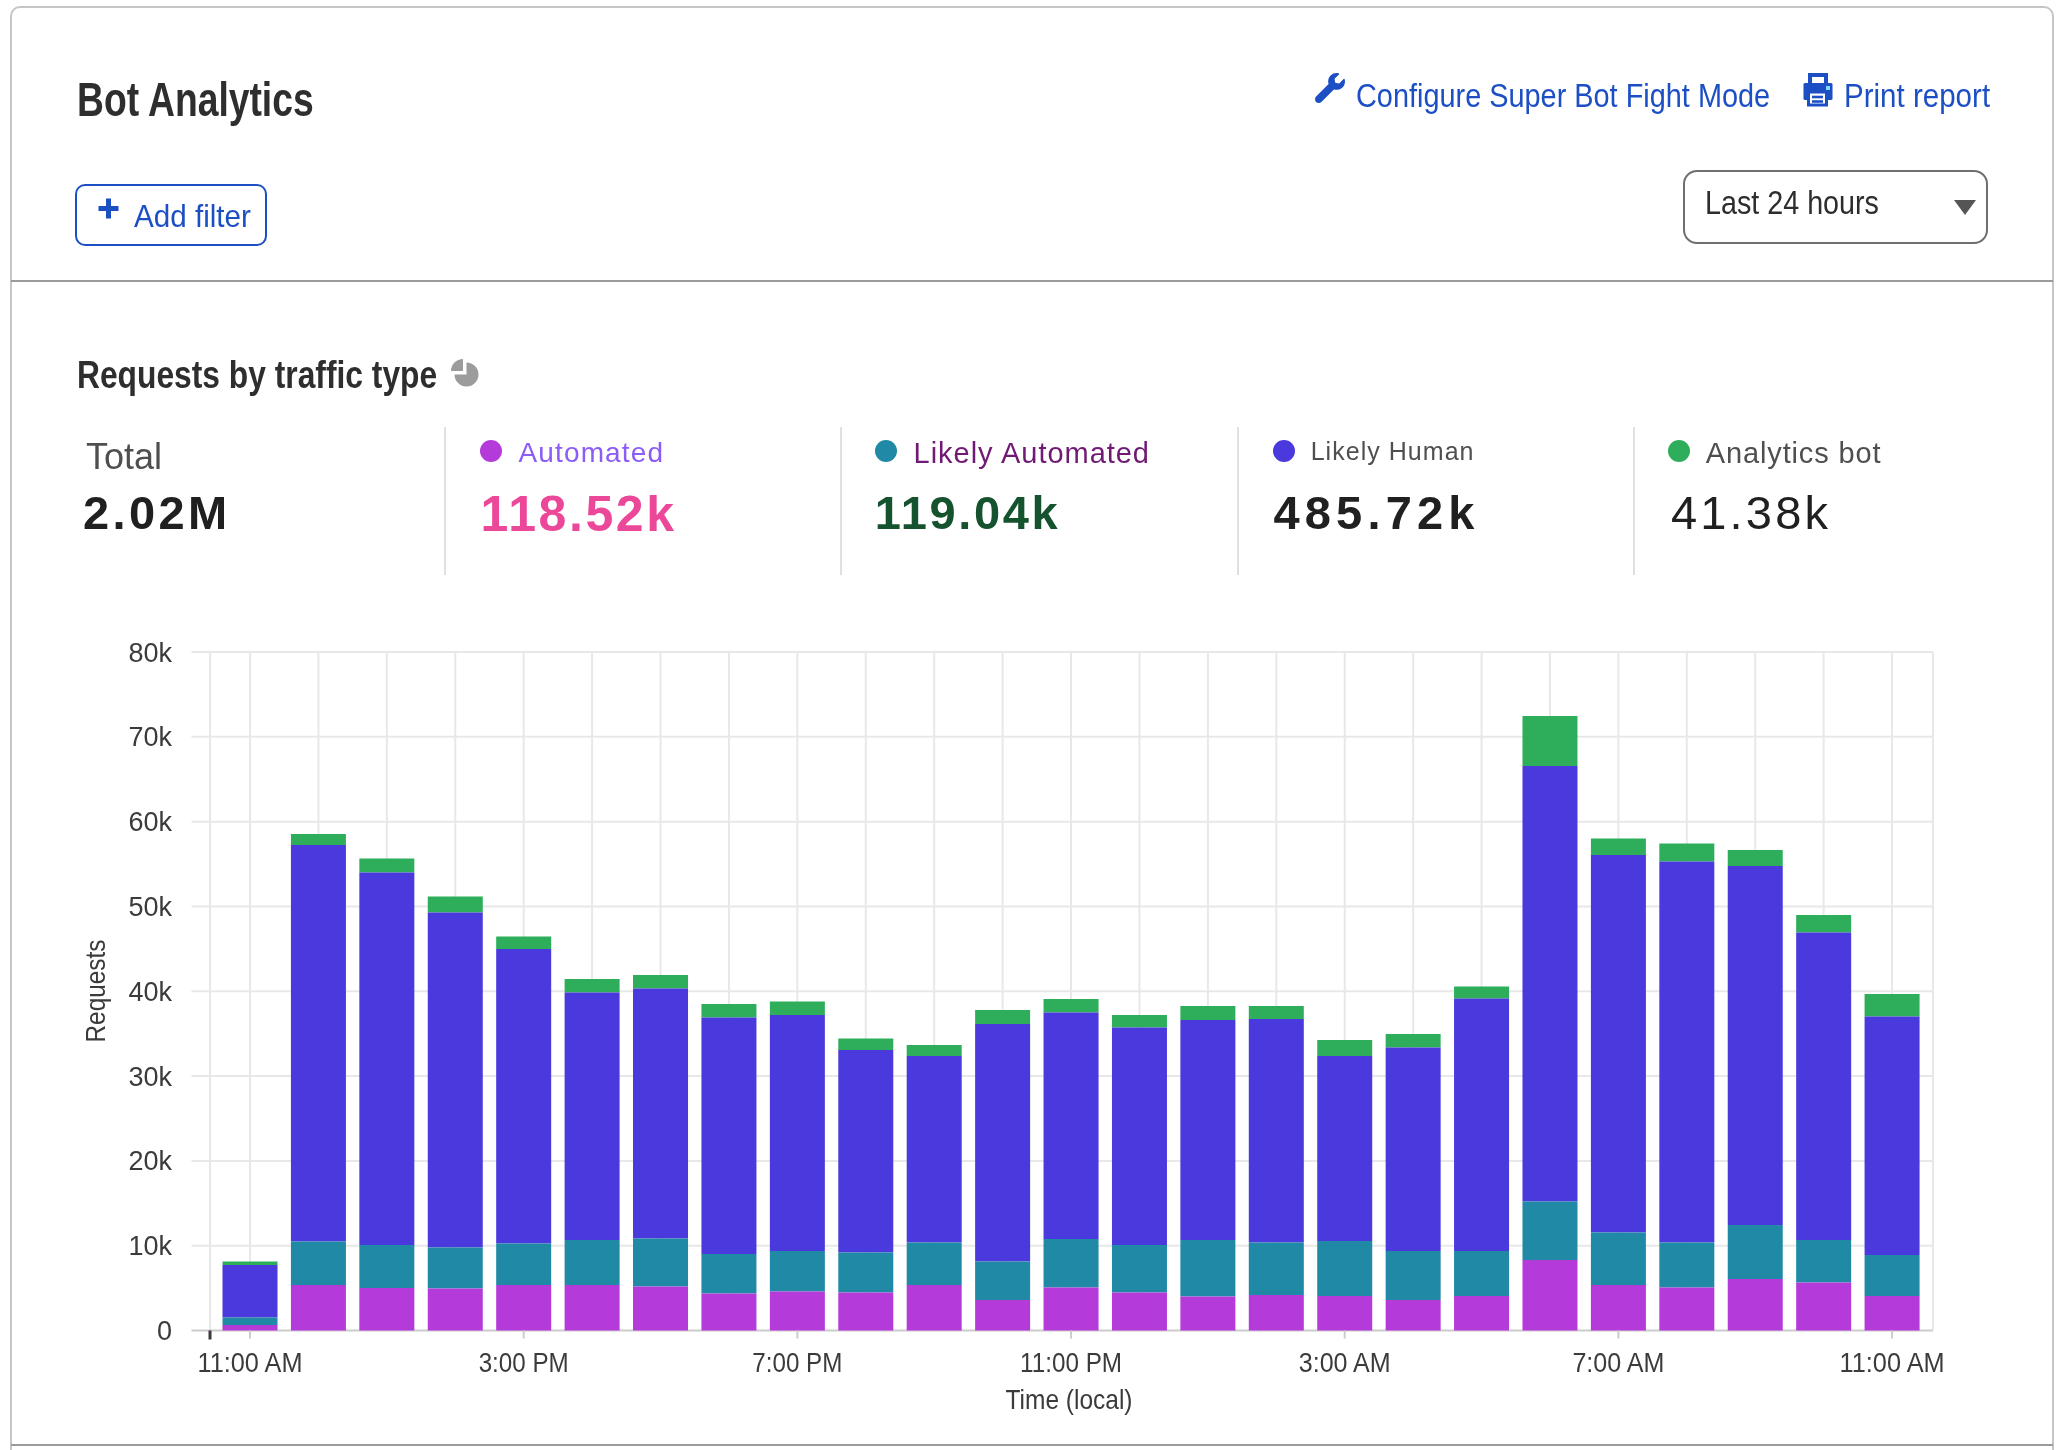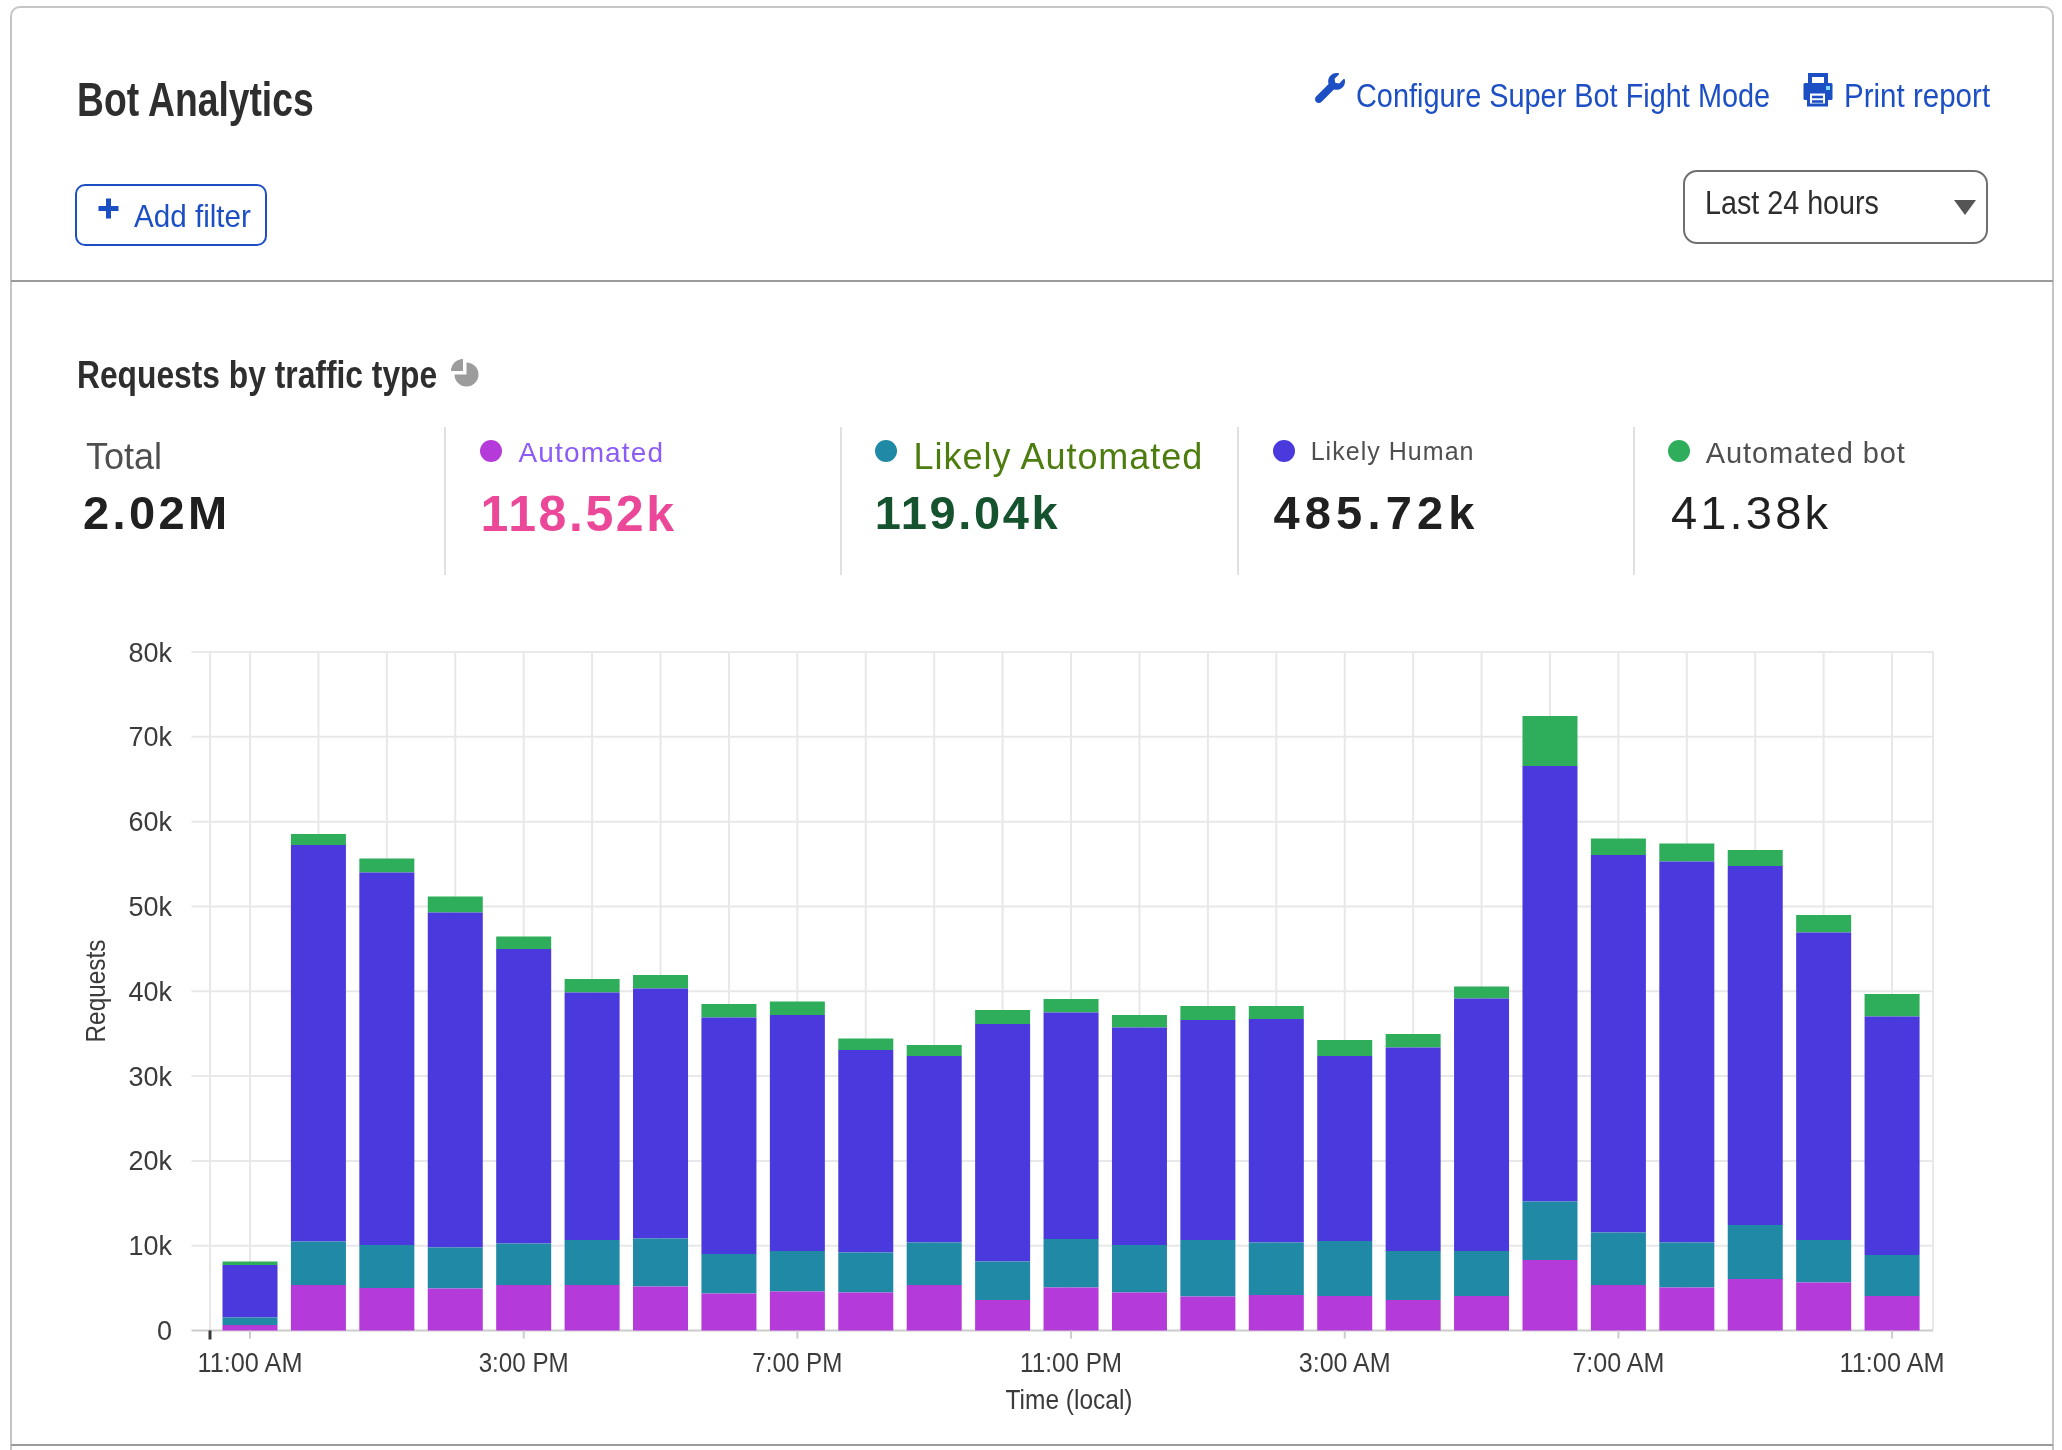--- a/index.html
+++ b/index.html
@@ -49,27 +49,27 @@
 <div style="position:absolute;left:444px;top:427px;width:2px;height:148px;background:#e0e0e0"></div>
 <div style="position:absolute;left:840px;top:427px;width:2px;height:148px;background:#e0e0e0"></div>
 <div style="position:absolute;left:1237px;top:427px;width:2px;height:148px;background:#e0e0e0"></div>
 <div style="position:absolute;left:1633px;top:427px;width:2px;height:148px;background:#e0e0e0"></div>
 <div style="position:absolute;left:86px;top:439px;font-size:36px;color:#4f4f4f;line-height:1;white-space:nowrap">Total</div>
 <div style="position:absolute;left:83px;top:488.5px;font-size:47px;color:#202020;line-height:1;white-space:nowrap;font-weight:700;letter-spacing:3.4px">2.02M</div>
 <div style="position:absolute;left:480.3px;top:440px;width:22px;height:22px;border-radius:50%;background:#b43bd9"></div>
 <div style="position:absolute;left:518.5px;top:439px;font-size:28px;color:#8b5cf6;line-height:1;white-space:nowrap;letter-spacing:1.14px">Automated</div>
 <div style="position:absolute;left:480.5px;top:488.5px;font-size:50px;color:#ec4899;line-height:1;white-space:nowrap;font-weight:700;letter-spacing:2.6px">118.52k</div>
 <div style="position:absolute;left:875.4px;top:440px;width:22px;height:22px;border-radius:50%;background:#2089a6"></div>
-<div style="position:absolute;left:913.6px;top:439px;font-size:36px;color:#4d7c0f;line-height:1;white-space:nowrap;letter-spacing:0.97px">Likely Automated</div>
+<div style="position:absolute;left:913.6px;top:439px;font-size:29px;color:#701a75;line-height:1;white-space:nowrap;letter-spacing:0.97px">Likely Automated</div>
 <div style="position:absolute;left:874.7px;top:488.5px;font-size:47px;color:#14532d;line-height:1;white-space:nowrap;font-weight:700;letter-spacing:2.6px">119.04k</div>
 <div style="position:absolute;left:1272.5px;top:440px;width:22px;height:22px;border-radius:50%;background:#4a39dd"></div>
 <div style="position:absolute;left:1310.7px;top:439px;font-size:25px;color:#4f4f4f;line-height:1;white-space:nowrap;letter-spacing:1.03px">Likely Human</div>
 <div style="position:absolute;left:1273.4px;top:488.5px;font-size:47px;color:#202020;line-height:1;white-space:nowrap;font-weight:700;letter-spacing:5.2px">485.72k</div>
 <div style="position:absolute;left:1667.6px;top:440px;width:22px;height:22px;border-radius:50%;background:#2eae5b"></div>
-<div style="position:absolute;left:1705.8px;top:439px;font-size:29px;color:#4f4f4f;line-height:1;white-space:nowrap;letter-spacing:0.86px">Automated bot</div>
+<div style="position:absolute;left:1705.8px;top:439px;font-size:29px;color:#4f4f4f;line-height:1;white-space:nowrap;letter-spacing:0.86px">Analytics bot</div>
 <div style="position:absolute;left:1670.9px;top:488.5px;font-size:47px;color:#202020;line-height:1;white-space:nowrap;font-weight:400;letter-spacing:3.2px">41.38k</div>
 
 <svg style="position:absolute;left:0;top:600px" width="2062" height="850" viewBox="0 600 2062 850" font-family="Liberation Sans, sans-serif">
 <line x1="191.5" y1="652" x2="1933.0" y2="652" stroke="#e8e8e8" stroke-width="2"></line>
 <line x1="191.5" y1="736.812" x2="1933.0" y2="736.812" stroke="#e8e8e8" stroke-width="2"></line>
 <line x1="191.5" y1="821.625" x2="1933.0" y2="821.625" stroke="#e8e8e8" stroke-width="2"></line>
 <line x1="191.5" y1="906.438" x2="1933.0" y2="906.438" stroke="#e8e8e8" stroke-width="2"></line>
 <line x1="191.5" y1="991.25" x2="1933.0" y2="991.25" stroke="#e8e8e8" stroke-width="2"></line>
 <line x1="191.5" y1="1076.06" x2="1933.0" y2="1076.06" stroke="#e8e8e8" stroke-width="2"></line>
 <line x1="191.5" y1="1160.88" x2="1933.0" y2="1160.88" stroke="#e8e8e8" stroke-width="2"></line>

